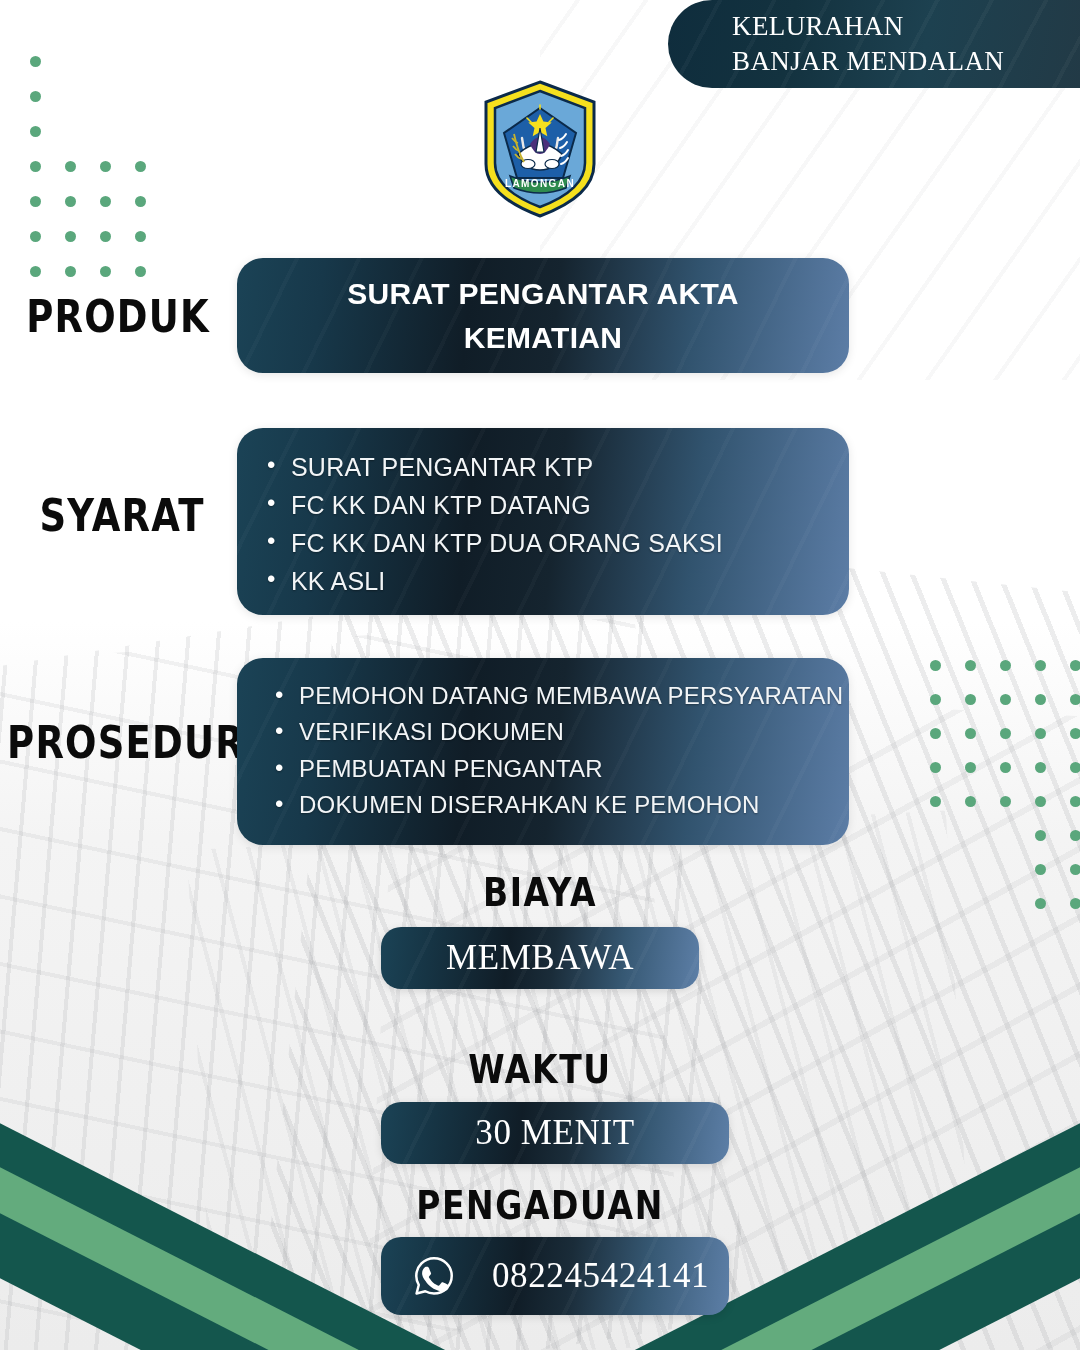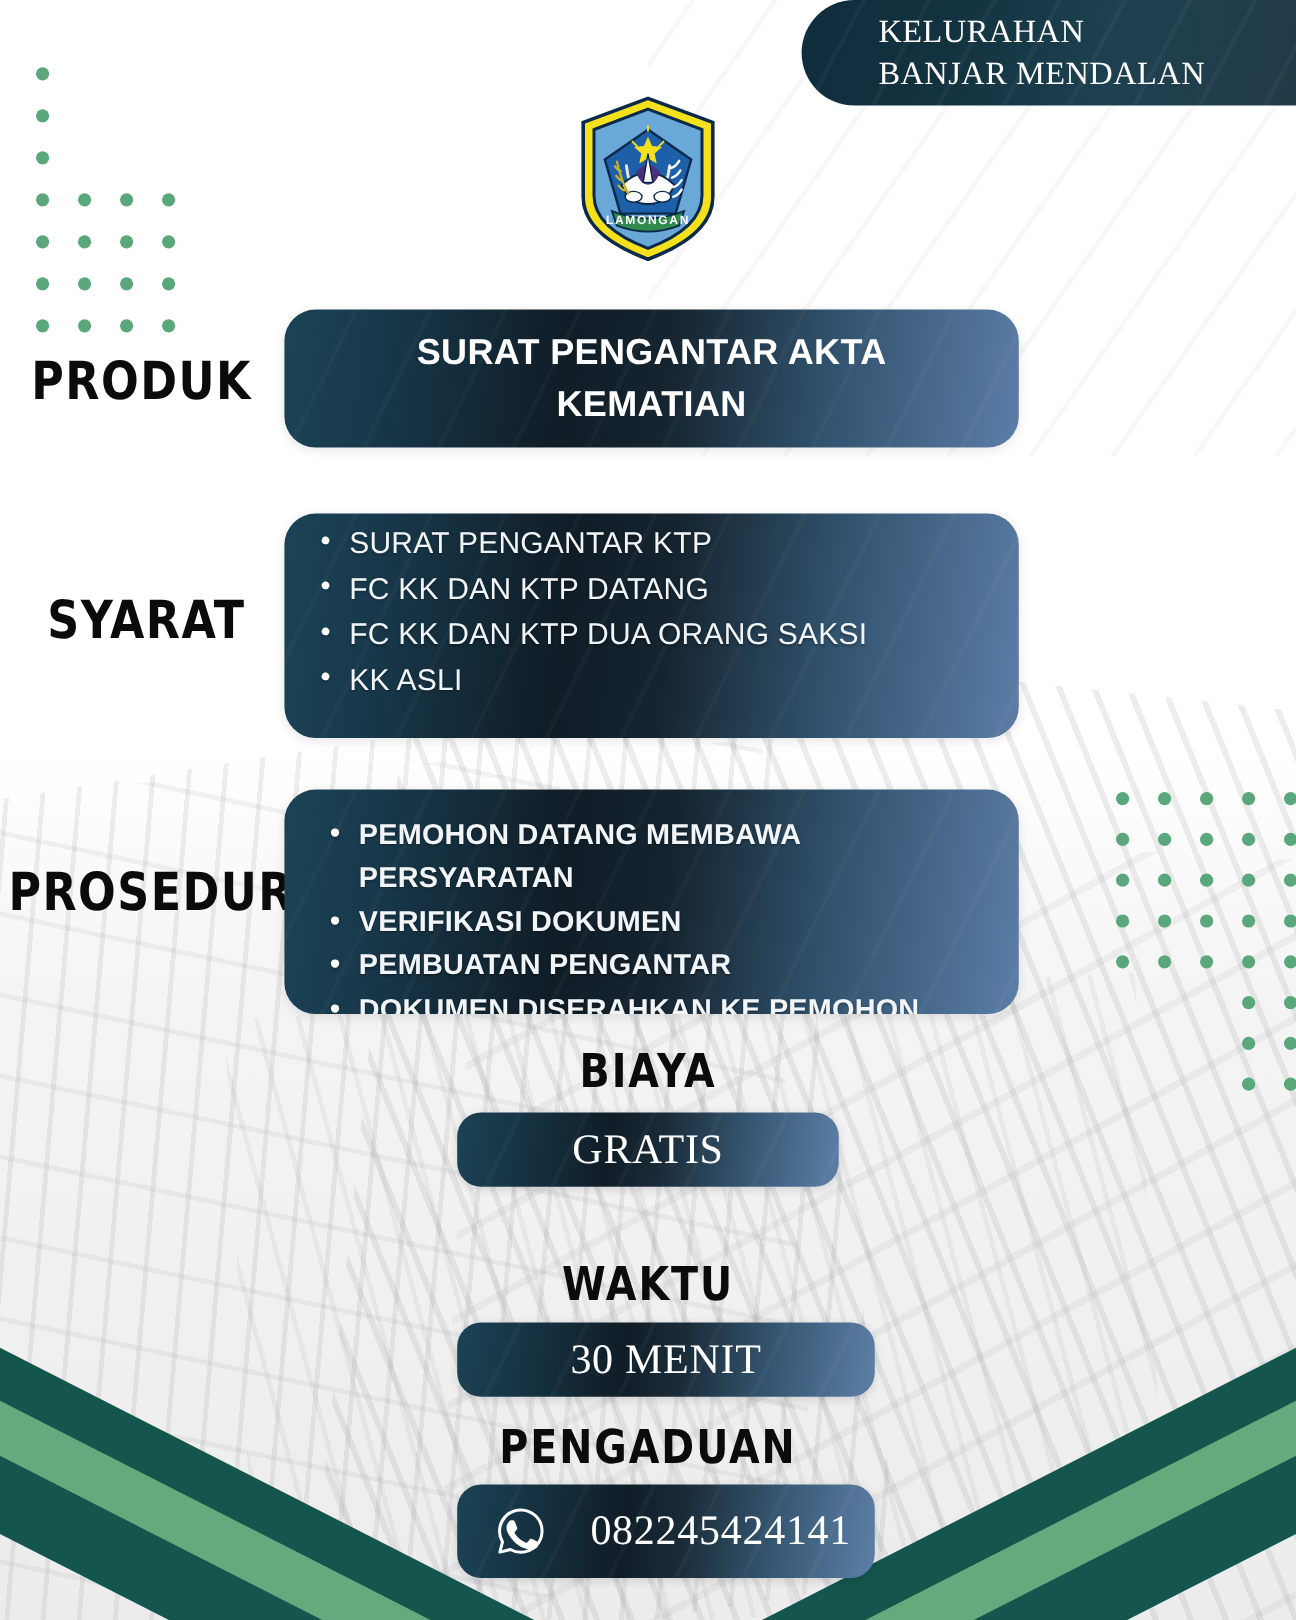--- a/index.html
+++ b/index.html
@@ -231,42 +231,42 @@
     width: 480px;
   }
 
   .card-syarat   { left: 237px; top: 428px; width: 612px; height: 187px; }
   .card-prosedur { left: 237px; top: 658px; width: 612px; height: 187px; }
 
   .bullet-list {
     position: relative;
     z-index: 2;
     margin: 0;
-    padding: 6px 0 0 54px;
+    padding: 20px 0 0 54px;
     list-style: none;
   }
   .bullet-list li {
     position: relative;
     color: #f2f5f7;
     font-family: "Liberation Sans", sans-serif;
     font-size: 25px;
     line-height: 1.52;
     letter-spacing: .2px;
     text-shadow: 0 1px 2px rgba(0,0,0,.35);
   }
   .bullet-list li::before {
     content: "•";
     position: absolute;
     left: -24px;
     top: -1px;
     color: #ffffff;
     font-size: 24px;
   }
   .card-prosedur .bullet-list { padding-left: 62px; padding-top: 20px; }
-  .card-prosedur .bullet-list li { font-size: 24px; font-weight: bold; }
+  .card-prosedur .bullet-list li { font-size: 24px; }
 
   
   .pill {
     position: absolute;
     border-radius: 20px;
     background: linear-gradient(97deg,
         #1b4356 0%,
         #163444 16%,
         #101d27 40%,
         #1a2c39 54%,
@@ -445,21 +445,21 @@
     <ul class="bullet-list">
       <li>PEMOHON DATANG MEMBAWA PERSYARATAN</li>
       <li>VERIFIKASI DOKUMEN</li>
       <li>PEMBUATAN PENGANTAR</li>
       <li>DOKUMEN DISERAHKAN KE PEMOHON</li>
     </ul>
   </div>
 
   <div class="center-label label-biaya">BIAYA</div>
   <div class="pill pill-biaya">
-    <span class="val">GRATIS</span>
+    <span class="val">MEMBAWA</span>
   </div>
 
   <div class="center-label label-waktu">WAKTU</div>
   <div class="pill pill-waktu">
     <span class="val">30 MENIT</span>
   </div>
 
   <div class="center-label label-pengaduan">PENGADUAN</div>
   <div class="pill pill-wa">
     <span class="wa-icon">

